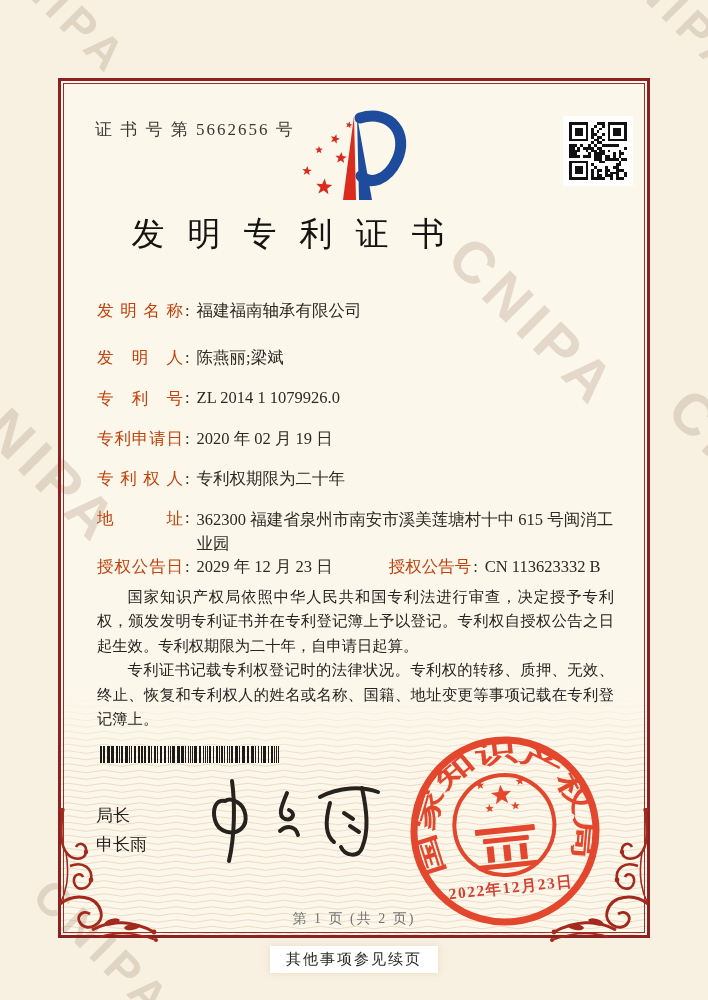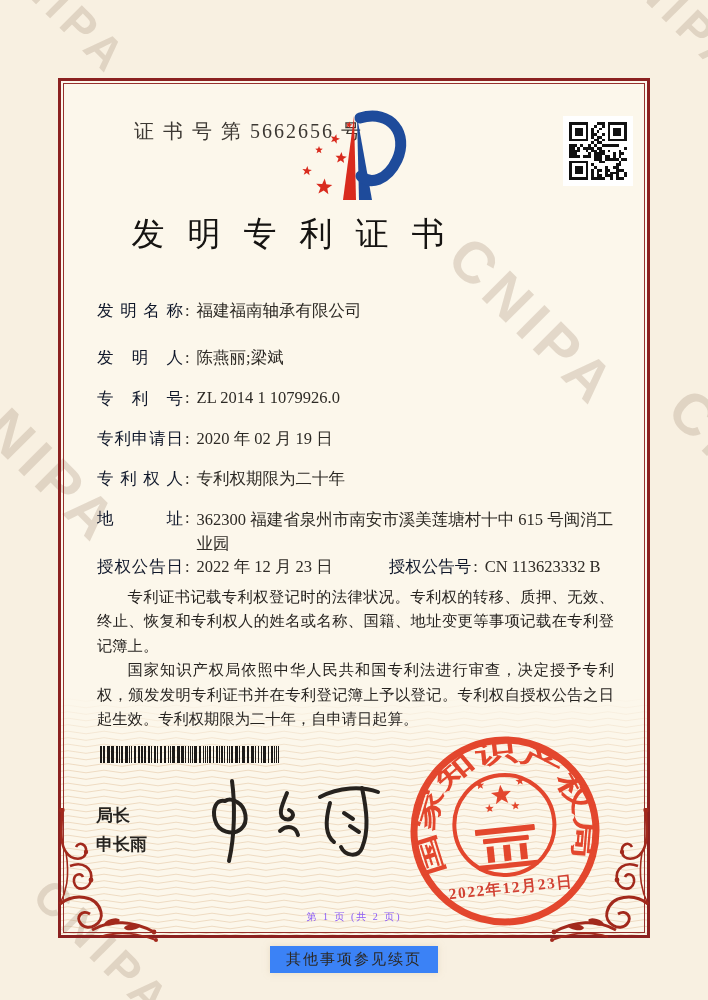--- a/index.html
+++ b/index.html
@@ -19,54 +19,54 @@
   .waves-wrap { position:absolute; left:59px; top:694px; width:590px; height:243px; z-index:2; }
   .waves-fade { position:absolute; left:59px; top:694px; width:590px; height:70px; z-index:2;
                 background:linear-gradient(#fcf7eb, rgba(252,247,235,0)); }
   .frame-border { position:absolute; left:58px; top:78px; width:592px; height:860px;
                   border:3px solid #8b2120; z-index:4; pointer-events:none; }
   .frame-border .inner { position:absolute; left:2px; top:2px; right:2px; bottom:2px;
                   border:1px solid #97302c; }
 
   .content { position:absolute; inset:0; z-index:5; }
 
-  .cert-no { position:absolute; left:95px; top:118px; font-size:20px; letter-spacing:2px; color:#3c3833;margin-left:39px; }
+  .cert-no { position:absolute; left:95px; top:118px; font-size:17px; letter-spacing:2px; color:#3c3833; }
   .logo { position:absolute; left:285px; top:104px; }
   .qr-box { position:absolute; left:563px; top:116px; width:70px; height:70px; background:#fff;
             display:flex; align-items:center; justify-content:center; }
 
   .title { position:absolute; left:0; top:212px; width:576px; text-align:center;
            font-size:33px; font-weight:normal; letter-spacing:23px; text-indent:23px; color:#161412; }
 
   .fields { position:absolute; left:97px; top:0; width:540px; }
   .frow { position:absolute; left:0; font-size:16.5px; color:#332f2a; white-space:nowrap; }
   .flabel { display:inline-block; width:86px; text-align:justify; text-align-last:justify;
-            vertical-align:top; color:#0f172a; }
+            vertical-align:top; color:#c2410c; }
   .colon { margin:0 7px 0 2px; }
   .fvalue { color:#2d2a25; }
   .fvalue.wrap { display:inline-block; white-space:normal; width:428px; line-height:1.45;
                  vertical-align:top; }
   .pair2 { margin-left:56px; }
 
   .body-text { position:absolute; left:97px; top:585px; width:517px; font-size:15.3px;
                line-height:1.6; color:#262320; text-align:justify; }
   .body-text p { text-indent:2em; }
 
   .barcode { position:absolute; left:100px; top:746px; }
 
   .director { position:absolute; left:96px; top:801px; font-family:"Liberation Sans","DejaVu Sans",sans-serif;
-              font-size:17px; line-height:29px; color:#26231f; font-weight:700; }
+              font-size:17px; line-height:29px; color:#26231f; font-weight:400; }
   .signature { position:absolute; left:192px; top:773px; }
 
   .seal { position:absolute; left:405px; top:731px; transform:rotate(-6deg); opacity:.93; z-index:7; }
 
   .page-num { position:absolute; left:0; top:910px; width:708px; text-align:center;
-              font-size:10px; letter-spacing:2px; color:#8b5cf6; z-index:6; }
+              font-size:14px; letter-spacing:2px; color:#737373; z-index:6; }
   .footer-note { position:absolute; left:0; top:946px; width:708px; text-align:center; z-index:6; }
-  .footer-note span { display:inline-block; background:#3b82f6; padding:4px 16px;
+  .footer-note span { display:inline-block; background:#ffffff; padding:4px 16px;
               font-size:15px; letter-spacing:2px; color:#2b2824; box-shadow:0 0 6px rgba(220,200,170,.5); }
 
   .flourish { position:absolute; z-index:6; }
   .flourish.right { transform:scaleX(-1); }
 </style>
 </head>
 <body>
 
 <div id="page">
 
@@ -298,27 +298,27 @@
       <div class="frow" style="top:428px">
         <span class="flabel">专利申请日</span><span class="colon">:</span><span class="fvalue">2020 年 02 月 19 日</span>
       </div>
       <div class="frow" style="top:468px">
         <span class="flabel">专利权人</span><span class="colon">:</span><span class="fvalue">专利权期限为二十年</span>
       </div>
       <div class="frow" style="top:508px">
         <span class="flabel">地址</span><span class="colon">:</span><span class="fvalue wrap">362300 福建省泉州市南安市溪美莲塘村十中 615 号闽消工业园</span>
       </div>
       <div class="frow" style="top:556px">
-        <span class="flabel">授权公告日</span><span class="colon">:</span><span class="fvalue">2022 年 12 月 23 日</span><span class="pair2"><span class="flabel" style="width:auto">授权公告号</span><span class="colon">:</span><span class="fvalue">CN 113623332 B</span></span>
+        <span class="flabel">授权公告日</span><span class="colon">:</span><span class="fvalue">2029 年 12 月 23 日</span><span class="pair2"><span class="flabel" style="width:auto">授权公告号</span><span class="colon">:</span><span class="fvalue">CN 113623332 B</span></span>
       </div>
     </div>
 
     <div class="body-text">
+      <p>国家知识产权局依照中华人民共和国专利法进行审查，决定授予专利权，颁发发明专利证书并在专利登记簿上予以登记。专利权自授权公告之日起生效。专利权期限为二十年，自申请日起算。</p>
       <p>专利证书记载专利权登记时的法律状况。专利权的转移、质押、无效、终止、恢复和专利权人的姓名或名称、国籍、地址变更等事项记载在专利登记簿上。</p>
-      <p>国家知识产权局依照中华人民共和国专利法进行审查，决定授予专利权，颁发发明专利证书并在专利登记簿上予以登记。专利权自授权公告之日起生效。专利权期限为二十年，自申请日起算。</p>
     </div>
 
     <svg class="barcode" id="barcode" width="182" height="17">
         <rect x="0" y="0" width="2" height="17" fill="#1c1a18"></rect>
         <rect x="3" y="0" width="2" height="17" fill="#1c1a18"></rect>
         <rect x="7" y="0" width="3" height="17" fill="#1c1a18"></rect>
         <rect x="11" y="0" width="3" height="17" fill="#1c1a18"></rect>
         <rect x="16" y="0" width="2" height="17" fill="#1c1a18"></rect>
         <rect x="19" y="0" width="1" height="17" fill="#1c1a18"></rect>
         <rect x="21" y="0" width="2" height="17" fill="#1c1a18"></rect>

